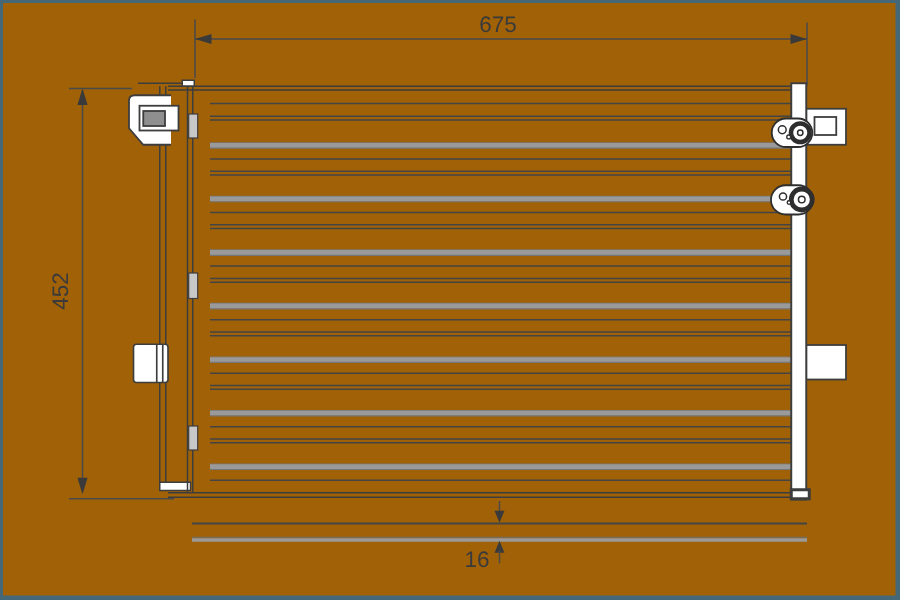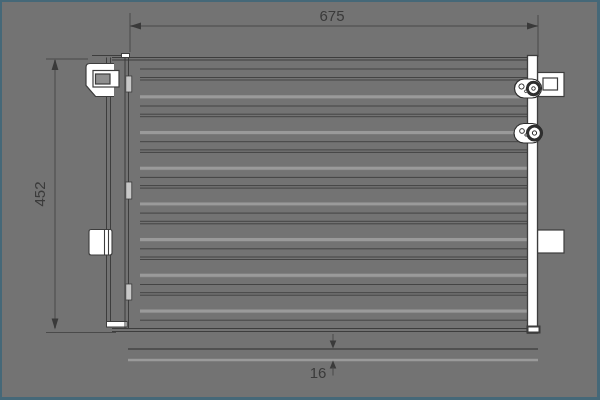--- a/index.html
+++ b/index.html
@@ -1,20 +1,20 @@
 <!DOCTYPE html>
 <html><head>
 <meta charset="utf-8">
 <style>
   html,body{margin:0;padding:0;background:#ffffff;}
   .page{
     position:relative;
     width:600px;height:400px;
     box-sizing:border-box;
-    background:#737373;
+    background:#a16207;
     border-style:solid;
     border-color:#456878;
     border-width:2px 3px 3px 2px;
     overflow:hidden;
     font-family:"Liberation Sans", sans-serif;
   }
   .page svg{position:absolute;left:-2px;top:-2px;width:600px;height:400px;}
   text{
     font-family:"Liberation Sans","DejaVu Sans",sans-serif;
     font-size:15px;

